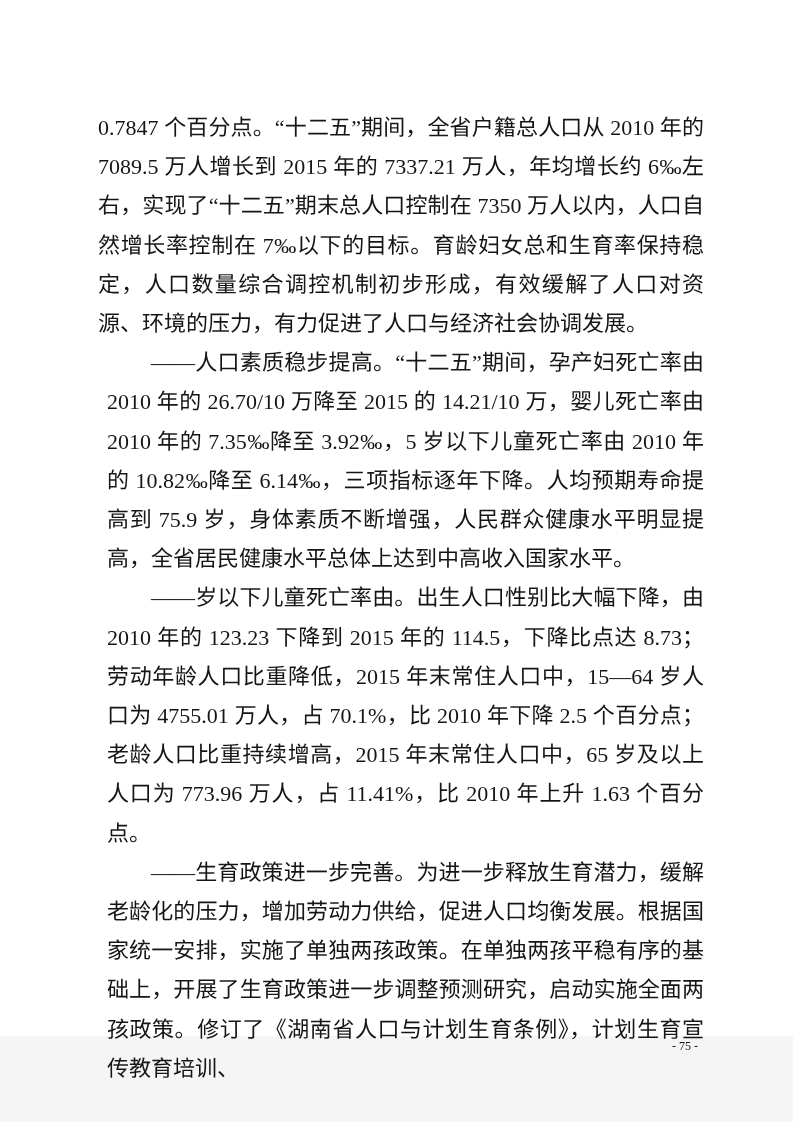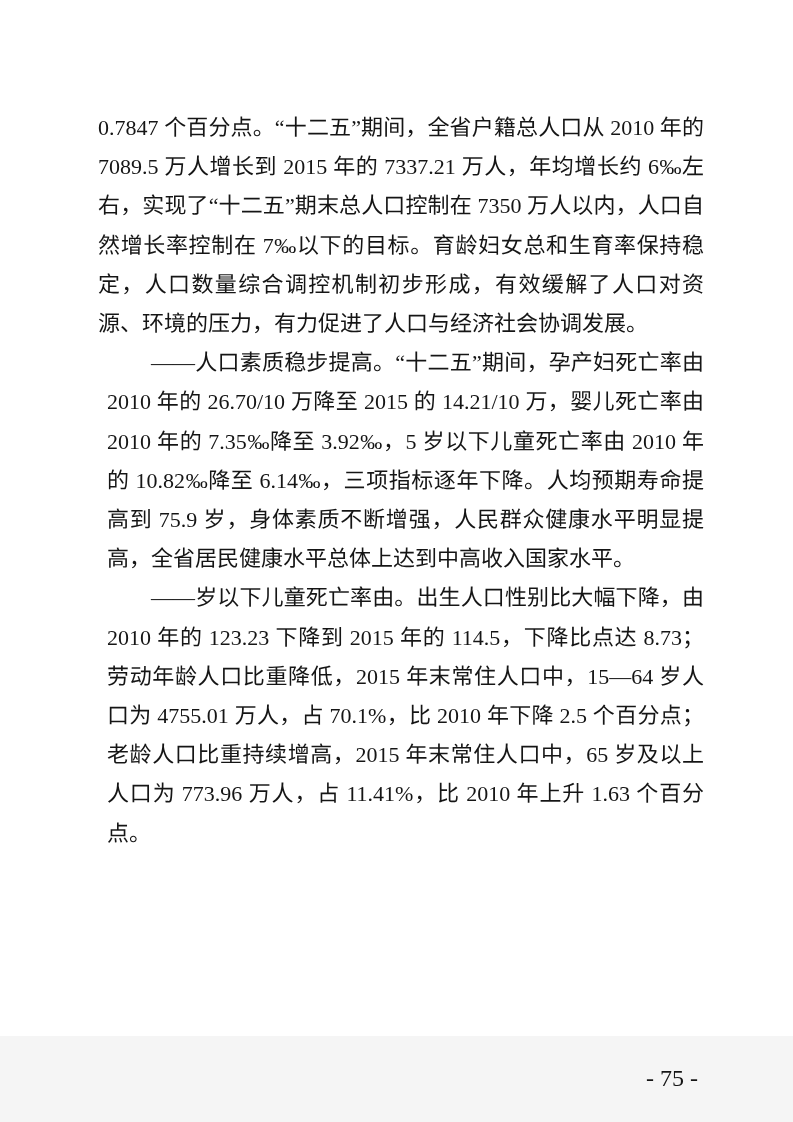--- a/index.html
+++ b/index.html
@@ -33,30 +33,31 @@
     text-align: justify;
     text-align-last: left;
     word-break: break-word;
   }
   p.para.indent {
     text-indent: 2em;
     margin-left: 9px;
   }
   .page-number {
     position: absolute;
-    top: 1066px;
+    top: 1034px;
     right: 95px;
-    font-size: 24px;
+    font-size: 12px;
     line-height: 24px;
     color: #151515;
   }
 </style>
 </head>
 <body>
 
 <div class="page">
   <div class="textblock">
     <p class="para"><span>0.7847 个百分点。“十二五”期间，全省户籍总人口从 2010 年的 7089.5 万人增长到 2015 年的 7337.21 万人，年均增长约 6‰左右，实现了“十二五”期末总人口控制在 7350 万人以内，人口自然增长率控制在 7‰以下的目标。育龄妇女总和生育率保持稳定，人口数量综合调控机制初步形成，有效缓解了人口对资源、环境的压力，有力促进了人口与经济社会协调发展。</span></p>
     <p class="para indent"><span class="lead">——人口素质稳步提高。</span><span>“十二五”期间，孕产妇死亡率由 2010 年的 26.70/10 万降至 2015 的 14.21/10 万，婴儿死亡率由 2010 年的 7.35‰降至 3.92‰，5 岁以下儿童死亡率由 2010 年的 10.82‰降至 6.14‰，三项指标逐年下降。人均预期寿命提高到 75.9 岁，身体素质不断增强，人民群众健康水平明显提高，全省居民健康水平总体上达到中高收入国家水平。</span></p>
     <p class="para indent"><span class="lead">——岁以下儿童死亡率由。</span><span>出生人口性别比大幅下降，由 2010 年的 123.23 下降到 2015 年的 114.5，下降比点达 8.73；劳动年龄人口比重降低，2015 年末常住人口中，15—64 岁人口为 4755.01 万人，占 70.1%，比 2010 年下降 2.5 个百分点；老龄人口比重持续增高，2015 年末常住人口中，65 岁及以上人口为 773.96 万人，占 11.41%，比 2010 年上升 1.63 个百分点。</span></p>
+    <p class="para indent"><span class="lead">——生育政策进一步完善。</span><span>为进一步释放生育潜力，缓解老龄化的压力，增加劳动力供给，促进人口均衡发展。根据国家统一安排，实施了单独两孩政策。在单独两孩平稳有序的基础上，开展了生育政策进一步调整预测研究，启动实施全面两孩政策。修订了《湖南省人口与计划生育条例》，计划生育宣传教育培训、</span></p>
   </div>
   <div class="page-number">- 75 -</div>
 </div>
 
 </body></html>

